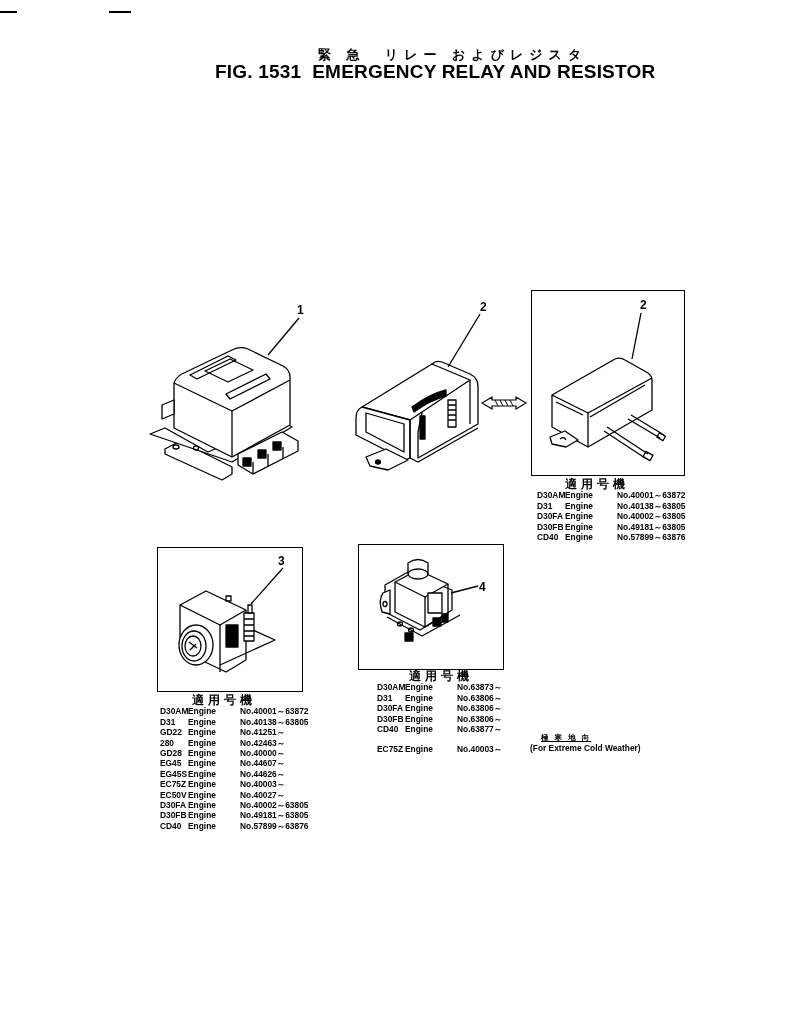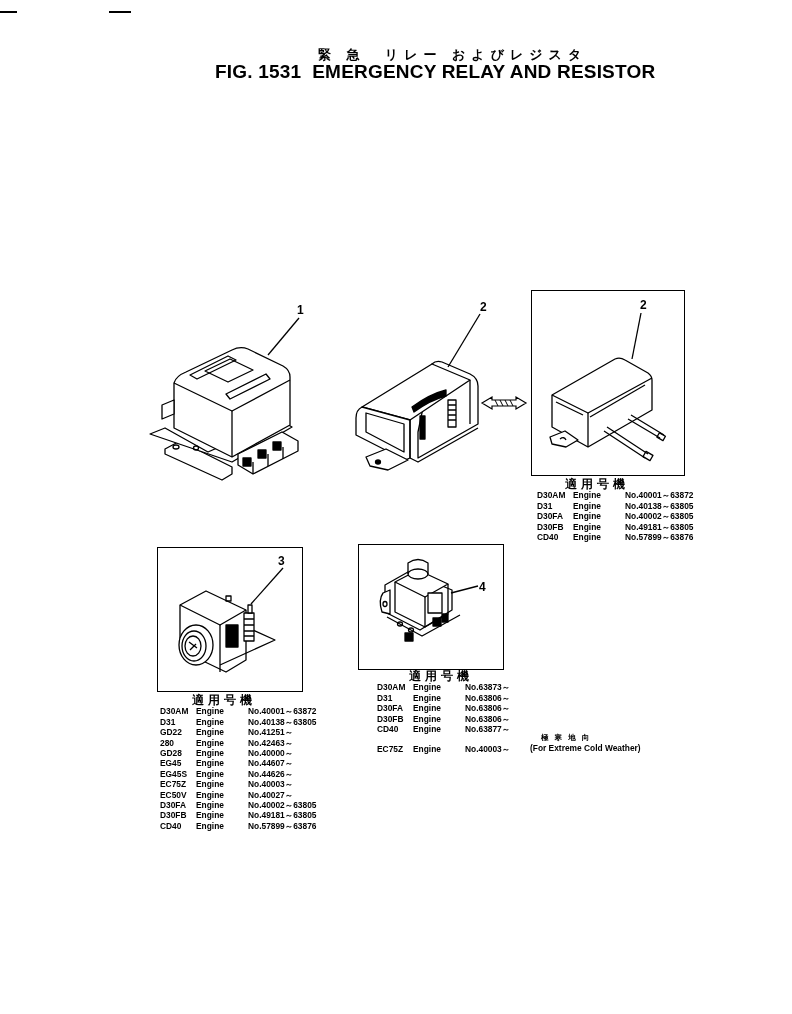--- a/index.html
+++ b/index.html
@@ -6,21 +6,21 @@
   body { width: 792px; height: 1014px; position: relative; overflow: hidden;
          font-family: "Liberation Sans", sans-serif; color: #000; }
   .rule { position: absolute; height: 2px; background: #000; }
   .title-jp { position: absolute; left: 318px; top: 46px; font-size: 13px; font-weight: bold; letter-spacing: 6px; white-space: pre; }
   .title-en { position: absolute; left: 215px; top: 61px; font-size: 19px; font-weight: bold; letter-spacing: 0.2px; white-space: pre; }
   .box { position: absolute; border: 1.6px solid #000; }
   .callout { position: absolute; font-size: 12px; font-weight: bold; }
   .tbl { position: absolute; font-size: 8.4px; line-height: 10.4px; font-weight: bold; }
   .tbl .hdr { font-size: 12px; letter-spacing: 4px; margin-bottom: 1px; }
   .tbl .row { display: flex; white-space: nowrap; }
-  .tbl .model { width: 36px; }
+  .tbl .model { width: 28px; }
   .tbl .eng { width: 52px; }
   .note { position: absolute; font-size: 8.4px; font-weight: bold; white-space: nowrap; }
   svg { position: absolute; overflow: visible; }
 </style>
 </head>
 <body>
 
 <div class="rule" style="left:0;top:11px;width:17px;"></div>
 <div class="rule" style="left:109px;top:11px;width:22px;"></div>
 
@@ -281,14 +281,14 @@
       <span class="eng">Engine</span>
       <span>No.63877～</span>
     </div>
   <div class="row" style="margin-top:10px;">
       <span class="model">EC75Z</span>
       <span class="eng">Engine</span>
       <span>No.40003～</span>
     </div>
 </div>
 
-<div class="note" style="left:541px;top:733px;font-size:7.5px;letter-spacing:2px;">極 寒 地 向</div>
+<div class="note" style="left:541px;top:733px;font-size:7.5px;letter-spacing:2px;text-decoration:underline;">極 寒 地 向</div>
 <div class="note" style="left:530px;top:743px;text-align:center;">(For Extreme Cold Weather)</div>
 
 </body></html>

